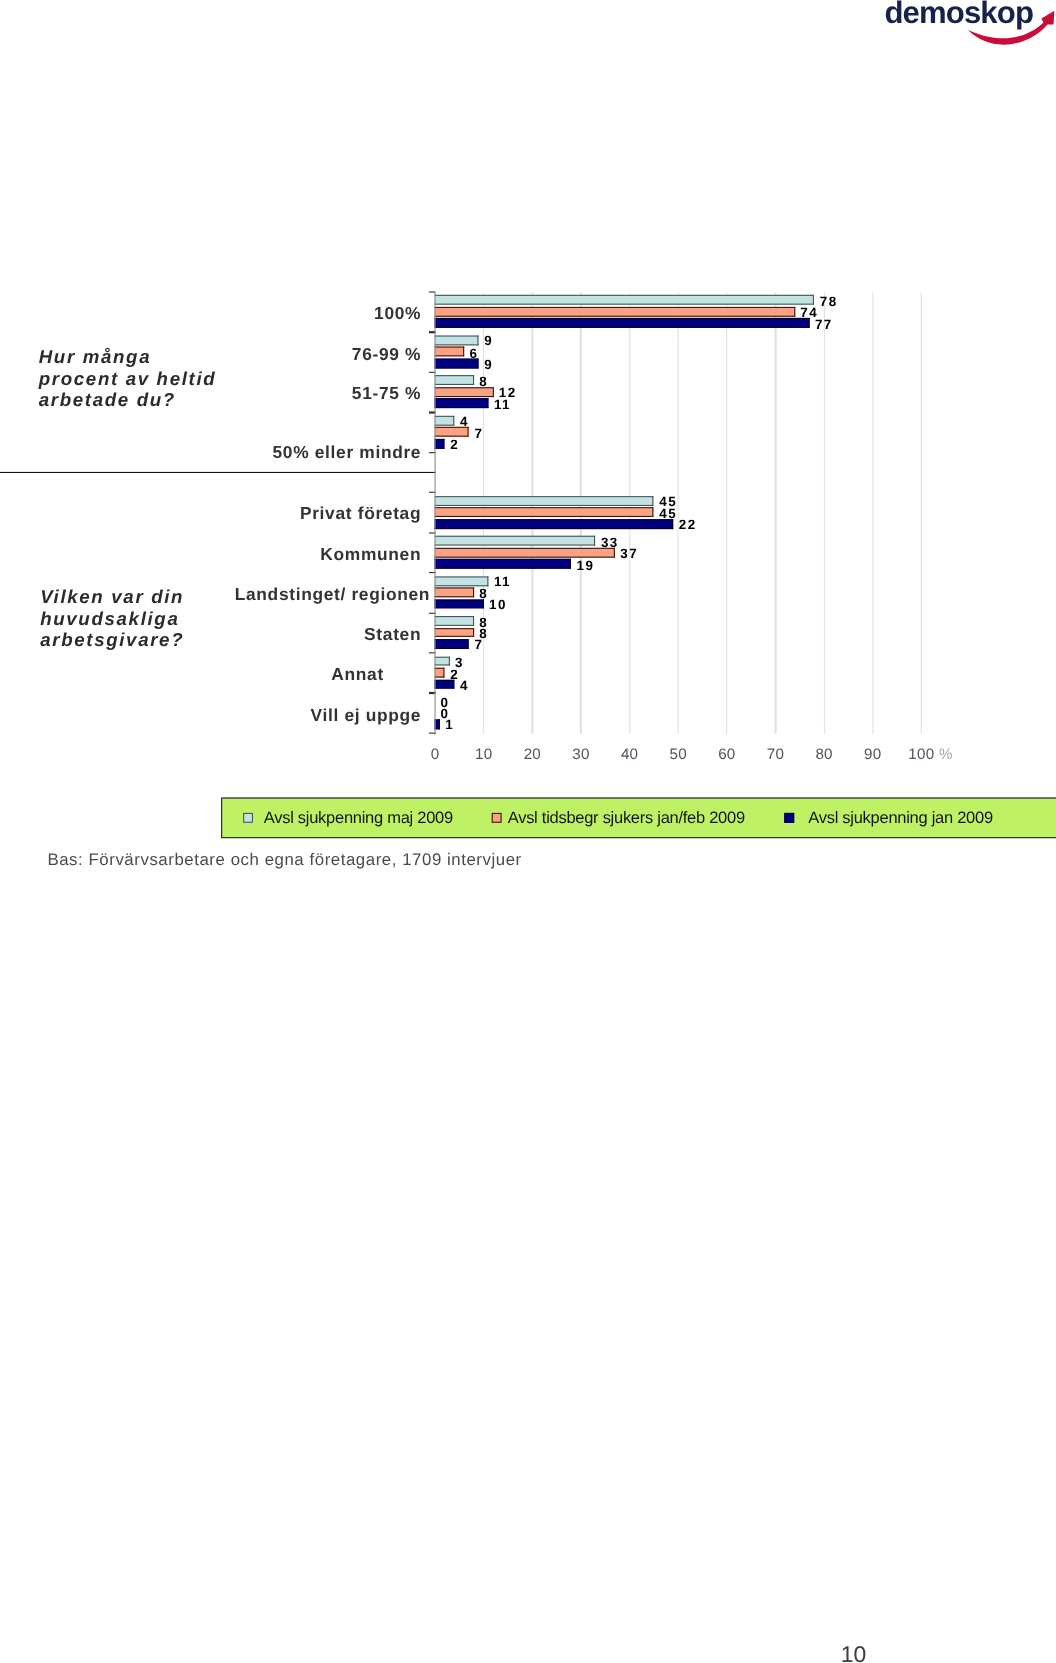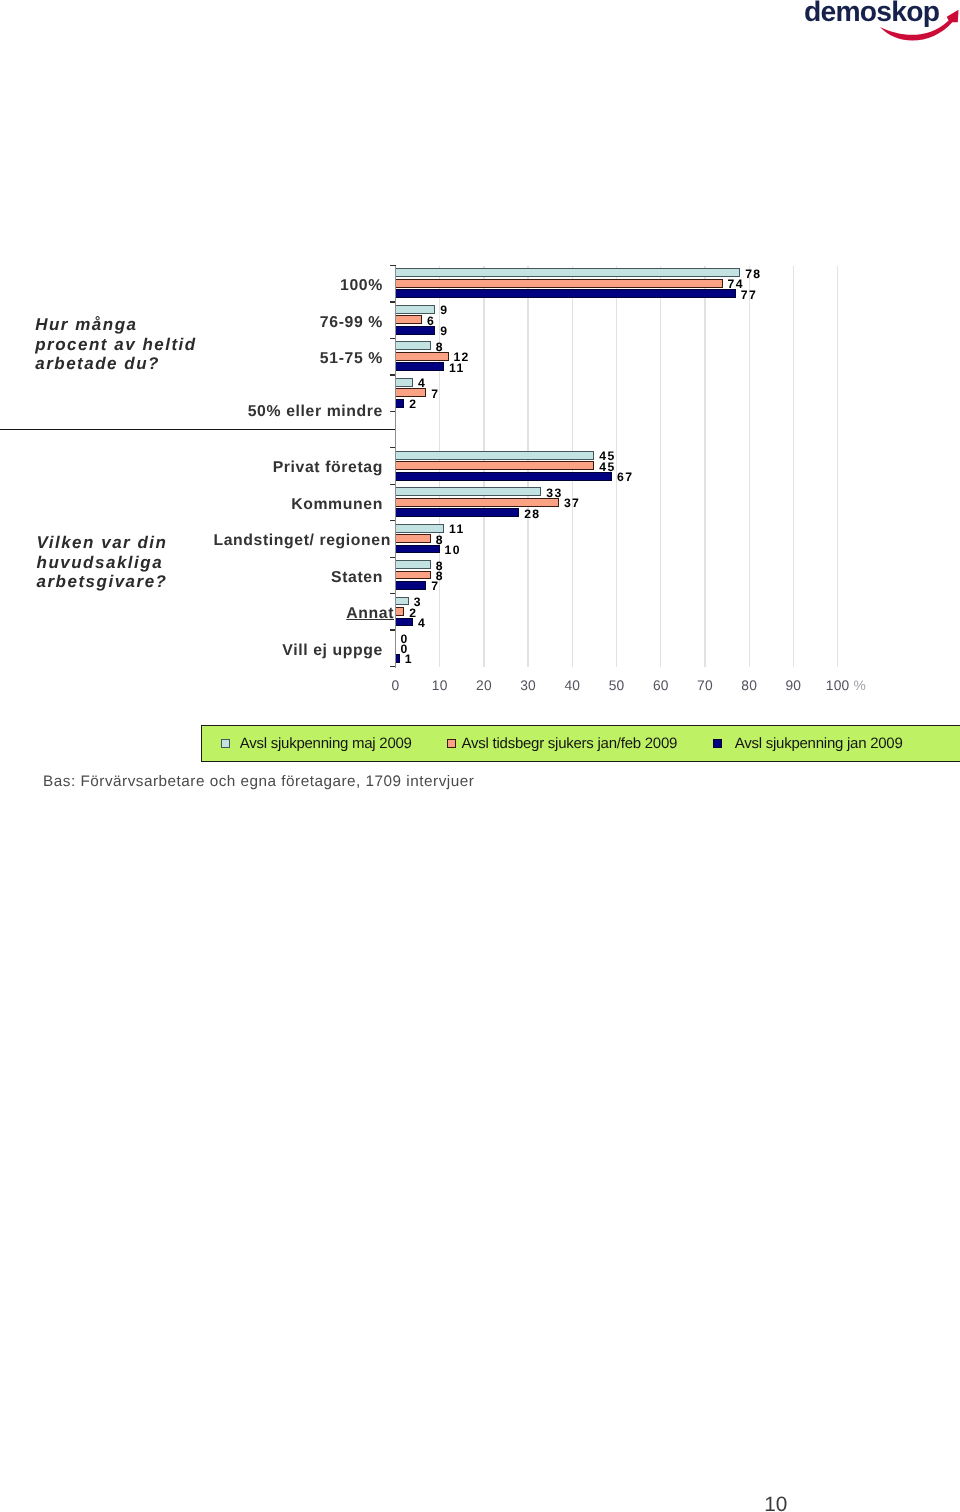--- a/index.html
+++ b/index.html
@@ -115,27 +115,27 @@
       <div class="barval" style="left: 418.084px; top: 376.273px;">4</div>
       <div class="bar" style="left: 394.5px; top: 388.273px; width: 31.947px; height: 8.9px; background: rgb(251, 161, 132); border-top: 1px solid rgb(59, 26, 17); border-right: 1px solid rgb(59, 26, 17); border-bottom: 1px solid rgb(59, 26, 17); border-left: none; border-image: initial;"></div>
       <div class="barval" style="left: 431.347px; top: 386.723px;">7</div>
       <div class="bar" style="left: 394.5px; top: 398.723px; width: 9.842px; height: 8.9px; background: rgb(0, 0, 128); border-top: 1px solid rgb(0, 0, 51); border-right: 1px solid rgb(0, 0, 51); border-bottom: 1px solid rgb(0, 0, 51); border-left: none; border-image: initial;"></div>
       <div class="barval" style="left: 409.242px; top: 397.173px;">2</div>
       <div class="bar" style="left: 394.5px; top: 450.75px; width: 199.945px; height: 8.9px; background: rgb(194, 227, 226); border-top: 1px solid rgb(68, 87, 92); border-right: 1px solid rgb(68, 87, 92); border-bottom: 1px solid rgb(68, 87, 92); border-left: none; border-image: initial;"></div>
       <div class="barval" style="left: 599.345px; top: 449.2px;">45</div>
       <div class="bar" style="left: 394.5px; top: 461.2px; width: 199.945px; height: 8.9px; background: rgb(251, 161, 132); border-top: 1px solid rgb(59, 26, 17); border-right: 1px solid rgb(59, 26, 17); border-bottom: 1px solid rgb(59, 26, 17); border-left: none; border-image: initial;"></div>
       <div class="barval" style="left: 599.345px; top: 459.65px;">45</div>
       <div class="bar" style="left: 394.5px; top: 471.65px; width: 217.629px; height: 8.9px; background: rgb(0, 0, 128); border-top: 1px solid rgb(0, 0, 51); border-right: 1px solid rgb(0, 0, 51); border-bottom: 1px solid rgb(0, 0, 51); border-left: none; border-image: initial;"></div>
-      <div class="barval" style="left: 617.029px; top: 470.1px;">67</div>
+      <div class="barval" style="left: 617.029px; top: 470.1px;">22</div>
       <div class="bar" style="left: 394.5px; top: 487.214px; width: 146.893px; height: 8.9px; background: rgb(194, 227, 226); border-top: 1px solid rgb(68, 87, 92); border-right: 1px solid rgb(68, 87, 92); border-bottom: 1px solid rgb(68, 87, 92); border-left: none; border-image: initial;"></div>
       <div class="barval" style="left: 546.293px; top: 485.664px;">33</div>
       <div class="bar" style="left: 394.5px; top: 497.664px; width: 164.577px; height: 8.9px; background: rgb(251, 161, 132); border-top: 1px solid rgb(59, 26, 17); border-right: 1px solid rgb(59, 26, 17); border-bottom: 1px solid rgb(59, 26, 17); border-left: none; border-image: initial;"></div>
       <div class="barval" style="left: 563.977px; top: 496.114px;">37</div>
       <div class="bar" style="left: 394.5px; top: 508.114px; width: 124.788px; height: 8.9px; background: rgb(0, 0, 128); border-top: 1px solid rgb(0, 0, 51); border-right: 1px solid rgb(0, 0, 51); border-bottom: 1px solid rgb(0, 0, 51); border-left: none; border-image: initial;"></div>
-      <div class="barval" style="left: 524.188px; top: 506.564px;">28</div>
+      <div class="barval" style="left: 524.188px; top: 506.564px;">19</div>
       <div class="bar" style="left: 394.5px; top: 523.677px; width: 49.631px; height: 8.9px; background: rgb(194, 227, 226); border-top: 1px solid rgb(68, 87, 92); border-right: 1px solid rgb(68, 87, 92); border-bottom: 1px solid rgb(68, 87, 92); border-left: none; border-image: initial;"></div>
       <div class="barval" style="left: 449.031px; top: 522.127px;">11</div>
       <div class="bar" style="left: 394.5px; top: 534.127px; width: 36.368px; height: 8.9px; background: rgb(251, 161, 132); border-top: 1px solid rgb(59, 26, 17); border-right: 1px solid rgb(59, 26, 17); border-bottom: 1px solid rgb(59, 26, 17); border-left: none; border-image: initial;"></div>
       <div class="barval" style="left: 435.768px; top: 532.577px;">8</div>
       <div class="bar" style="left: 394.5px; top: 544.577px; width: 45.21px; height: 8.9px; background: rgb(0, 0, 128); border-top: 1px solid rgb(0, 0, 51); border-right: 1px solid rgb(0, 0, 51); border-bottom: 1px solid rgb(0, 0, 51); border-left: none; border-image: initial;"></div>
       <div class="barval" style="left: 444.61px; top: 543.027px;">10</div>
       <div class="bar" style="left: 394.5px; top: 560.141px; width: 36.368px; height: 8.9px; background: rgb(194, 227, 226); border-top: 1px solid rgb(68, 87, 92); border-right: 1px solid rgb(68, 87, 92); border-bottom: 1px solid rgb(68, 87, 92); border-left: none; border-image: initial;"></div>
       <div class="barval" style="left: 435.768px; top: 558.591px;">8</div>
       <div class="bar" style="left: 394.5px; top: 570.591px; width: 36.368px; height: 8.9px; background: rgb(251, 161, 132); border-top: 1px solid rgb(59, 26, 17); border-right: 1px solid rgb(59, 26, 17); border-bottom: 1px solid rgb(59, 26, 17); border-left: none; border-image: initial;"></div>
       <div class="barval" style="left: 435.768px; top: 569.041px;">8</div>
@@ -165,21 +165,21 @@
       <div class="xtick" style="left: 825.788px; top: 678.4px;">100</div>
       <div id="xunit" style="left: 853.6px; top: 678.4px;">%</div>
       <div class="catlabel" style="right: 577.1px; top: 277.132px;">100%</div>
       <div class="catlabel" style="right: 577.1px; top: 313.595px;">76-99 %</div>
       <div class="catlabel" style="right: 577.1px; top: 350.059px;">51-75 %</div>
       <div class="catlabel" style="right: 577.1px; top: 386.523px; margin-top: 16px;">50% eller mindre</div>
       <div class="catlabel" style="right: 577.1px; top: 459.45px;">Privat företag</div>
       <div class="catlabel" style="right: 577.1px; top: 495.914px;">Kommunen</div>
       <div class="catlabel" style="right: 569px; top: 532.377px;">Landstinget/ regionen</div>
       <div class="catlabel" style="right: 577.1px; top: 568.841px;">Staten</div>
-      <div class="catlabel" style="right: 566px; top: 605.305px; text-decoration: underline;">Annat</div>
+      <div class="catlabel" style="right: 611px; top: 605.305px;">Annat</div>
       <div class="catlabel" style="right: 577.1px; top: 641.768px;">Vill ej uppge</div>
     </div>
 
   <div id="legend">
       <div class="legitem" style="left: 19px; width: 18.6px;">
         <span class="legswatch" style="background: rgb(194, 227, 226); border: 1px solid rgb(68, 87, 92);"></span>
       </div>
       <div class="legitem leglabel" style="left: 37.6px;">Avsl sjukpenning maj 2009</div>
       <div class="legitem" style="left: 244.4px; width: 15px;">
         <span class="legswatch" style="background: rgb(251, 161, 132); border: 1px solid rgb(59, 26, 17);"></span>

